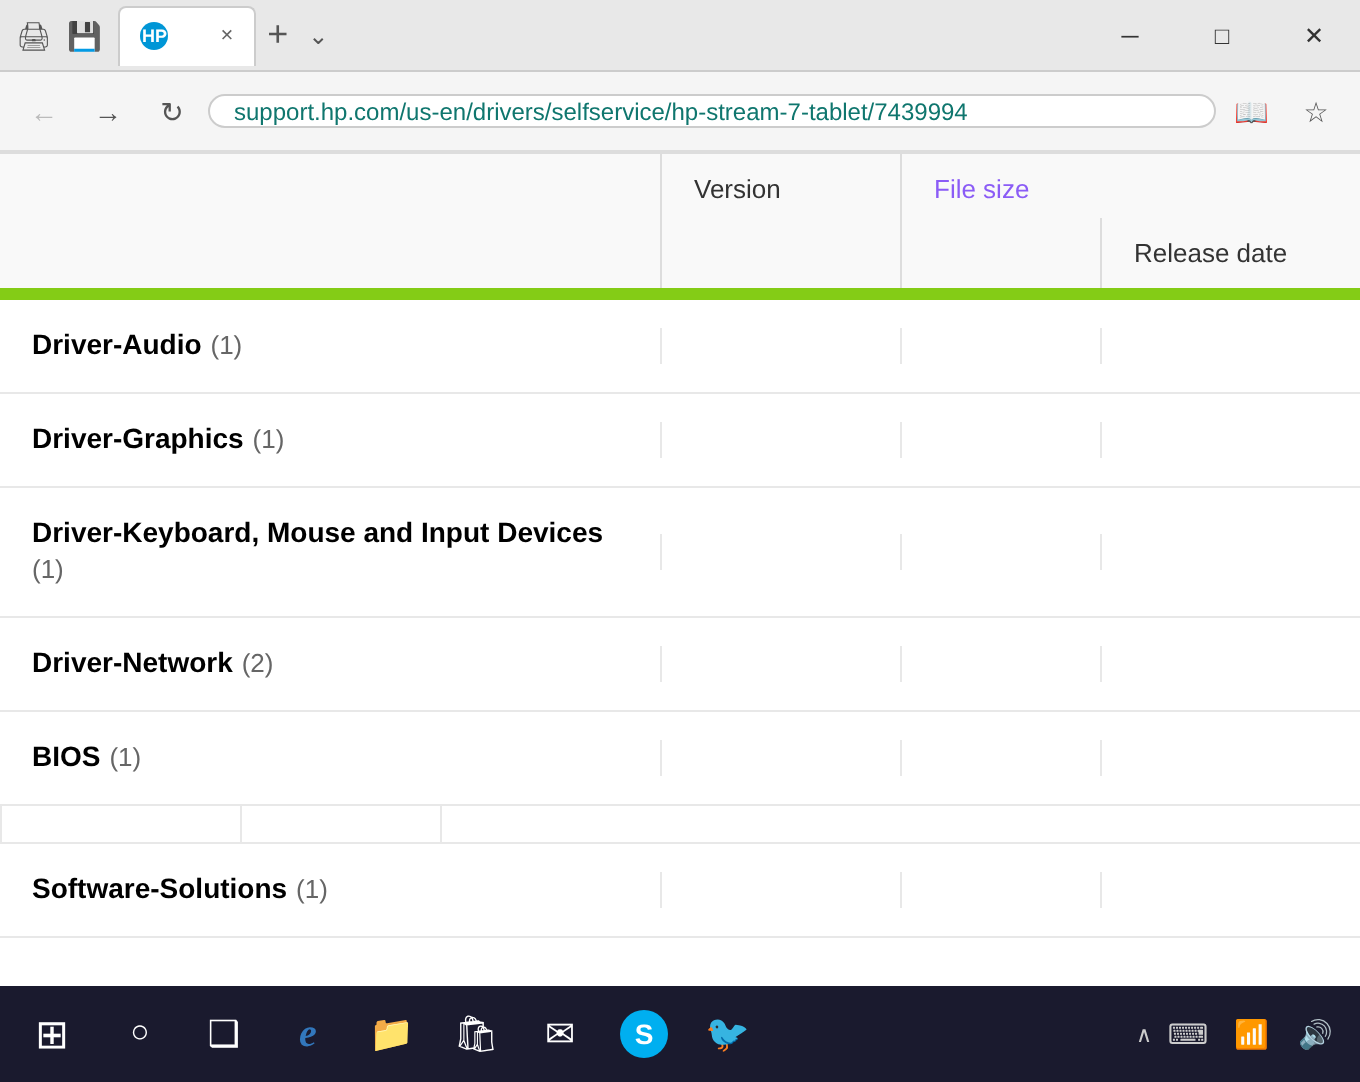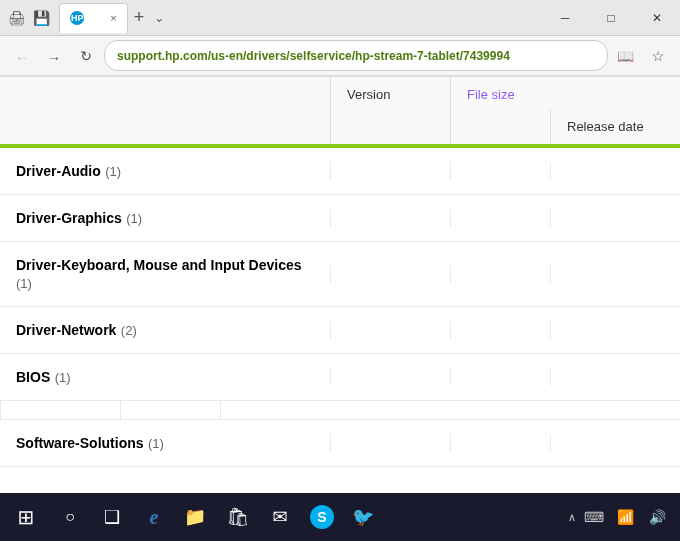--- a/index.html
+++ b/index.html
@@ -101,29 +101,28 @@
       align-items: center;
       justify-content: center;
       border-radius: 50%;
       color: #555;
       font-size: 14px;
       cursor: pointer;
     }
     .nav-btn.disabled { color: #bbb; cursor: default; }
     .address-input {
       flex: 1;
-      height: 31px;
+      height: 17px;
       border: 1px solid #ccc;
       border-radius: 14px;
       background: #fff;
       padding: 0 12px;
       font-size: 12px;
-      color: #4d7c0f;
+      color: #0f766e;
       outline: none;
-      font-weight: bold;
     }
     .address-action {
       width: 28px;
       height: 28px;
       display: flex;
       align-items: center;
       justify-content: center;
       color: #555;
       font-size: 14px;
       cursor: pointer;
@@ -132,21 +131,21 @@
     
     .main-content {
       background: #fff;
       height: calc(541px - 36px - 40px - 48px);
       overflow-y: auto;
     }
 
     
     .table-header {
       display: flex;
-      border-bottom: 4px solid #84cc16;
+      border-bottom: 6px solid #84cc16;
       border-top: 1px solid #ddd;
       background: #f9f9f9;
     }
     .col-name {
       flex: 1;
       padding: 10px 16px;
       font-size: 13px;
       color: #333;
     }
     .col-version {

